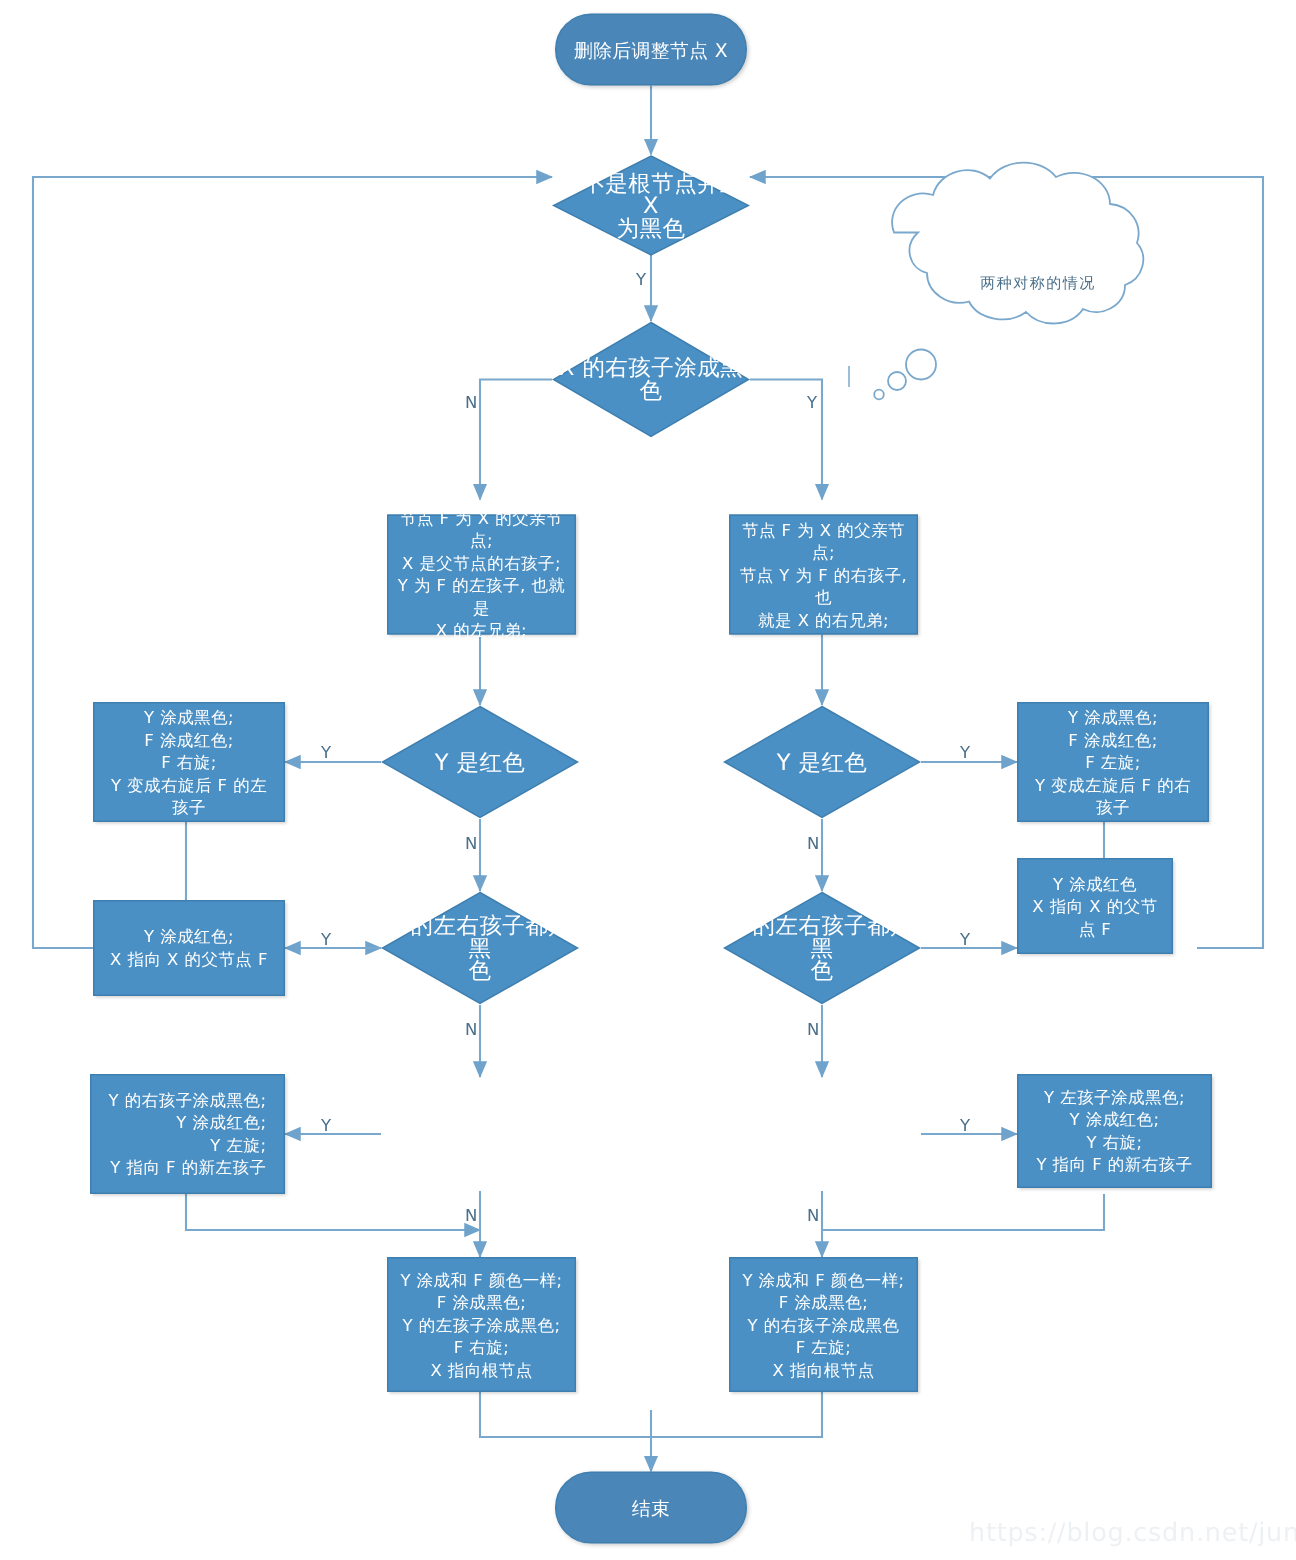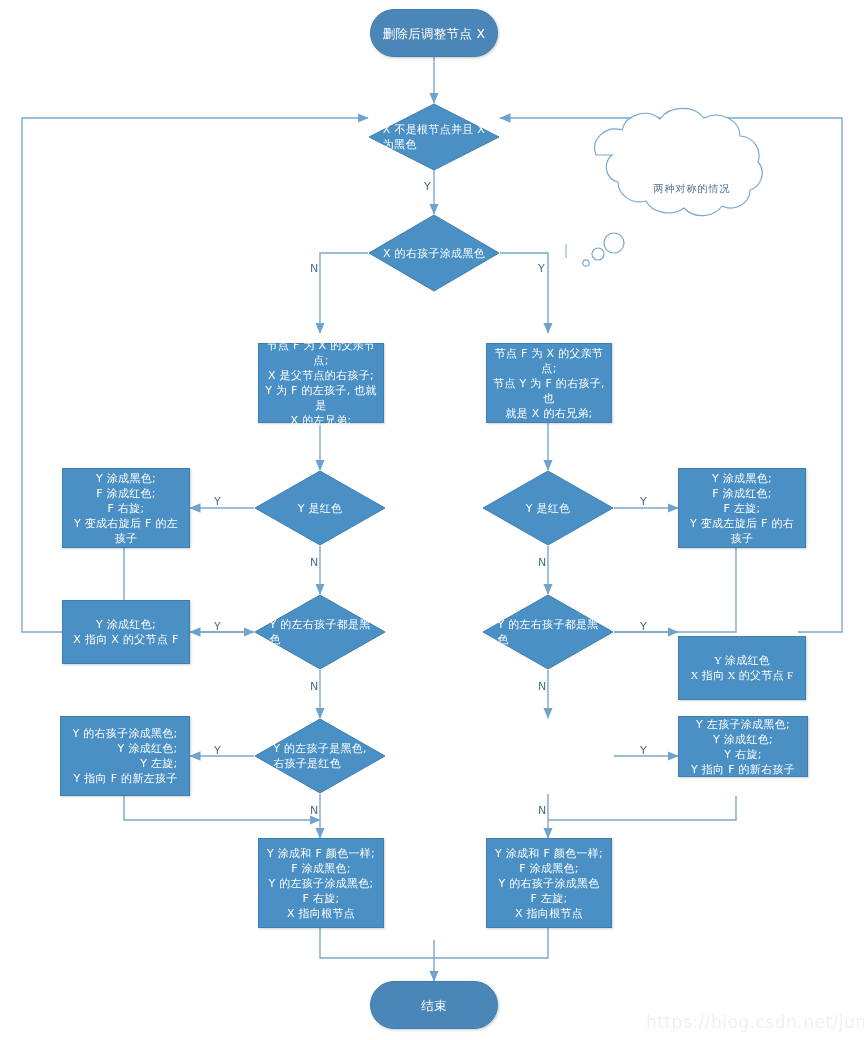--- a/index.html
+++ b/index.html
@@ -61,23 +61,23 @@
   }
   .diamond-label {
     position: absolute;
     left: 0;
     top: 0;
     width: 100%;
     height: 100%;
     display: flex;
     align-items: center;
     justify-content: center;
-    text-align: left;
+    text-align: center;
     color: #ffffff;
-    font-size: 11px;
+    font-size: 15px;
     line-height: 15px;
     white-space: pre-line;
     letter-spacing: 0.3px;
   }
   .edge-label {
     position: absolute;
     color: #4a6f8a;
     font-size: 11px;
     font-family: "DejaVu Sans", "Liberation Sans", sans-serif;
   }
@@ -265,42 +265,35 @@
     </svg>
     <div class="diamond-label">Y 的左右孩子都是黑
 色</div>
   </div>
 
   <div class="node proc" style="left:62px; top:600px; width:128px; height:64px;">
     <span>Y 涂成红色;
 X 指向 X 的父节点 F</span>
   </div>
 
-  <div class="node proc" style="left:678px; top:636px; width:128px; height:64px;font-family:Liberation Serif, serif;">
+  <div class="node proc" style="left:678px; top:572px; width:104px; height:64px;">
     <span>Y 涂成红色
 X 指向 X 的父节点 F</span>
   </div>
 
-  <div class="diamond-wrap" style="left:254px; top:718px; width:132px; height:76px;">
-    <svg width="132" height="76">
-      <polygon points="66,1 131,38 66,75 1,38" fill="#4a90c4" stroke="#3f7fb0" stroke-width="1"></polygon>
-    </svg>
-    <div class="diamond-label">Y 的左孩子是黑色,
-右孩子是红色</div>
-  </div>
 
 
   <div class="node proc" style="left:60px; top:716px; width:130px; height:80px;text-align:right;">
     <span>Y 的右孩子涂成黑色;
 Y 涂成红色;
 Y 左旋;
 Y 指向 F 的新左孩子</span>
   </div>
 
-  <div class="node proc" style="left:678px; top:716px; width:130px; height:61px;">
+  <div class="node proc" style="left:678px; top:716px; width:130px; height:76px;">
     <span>Y 左孩子涂成黑色;
 Y 涂成红色;
 Y 右旋;
 Y 指向 F 的新右孩子</span>
   </div>
 
   <div class="node proc" style="left:258px; top:838px; width:126px; height:90px;">
     <span>Y 涂成和 F 颜色一样;
 F 涂成黑色;
 Y 的左孩子涂成黑色;

